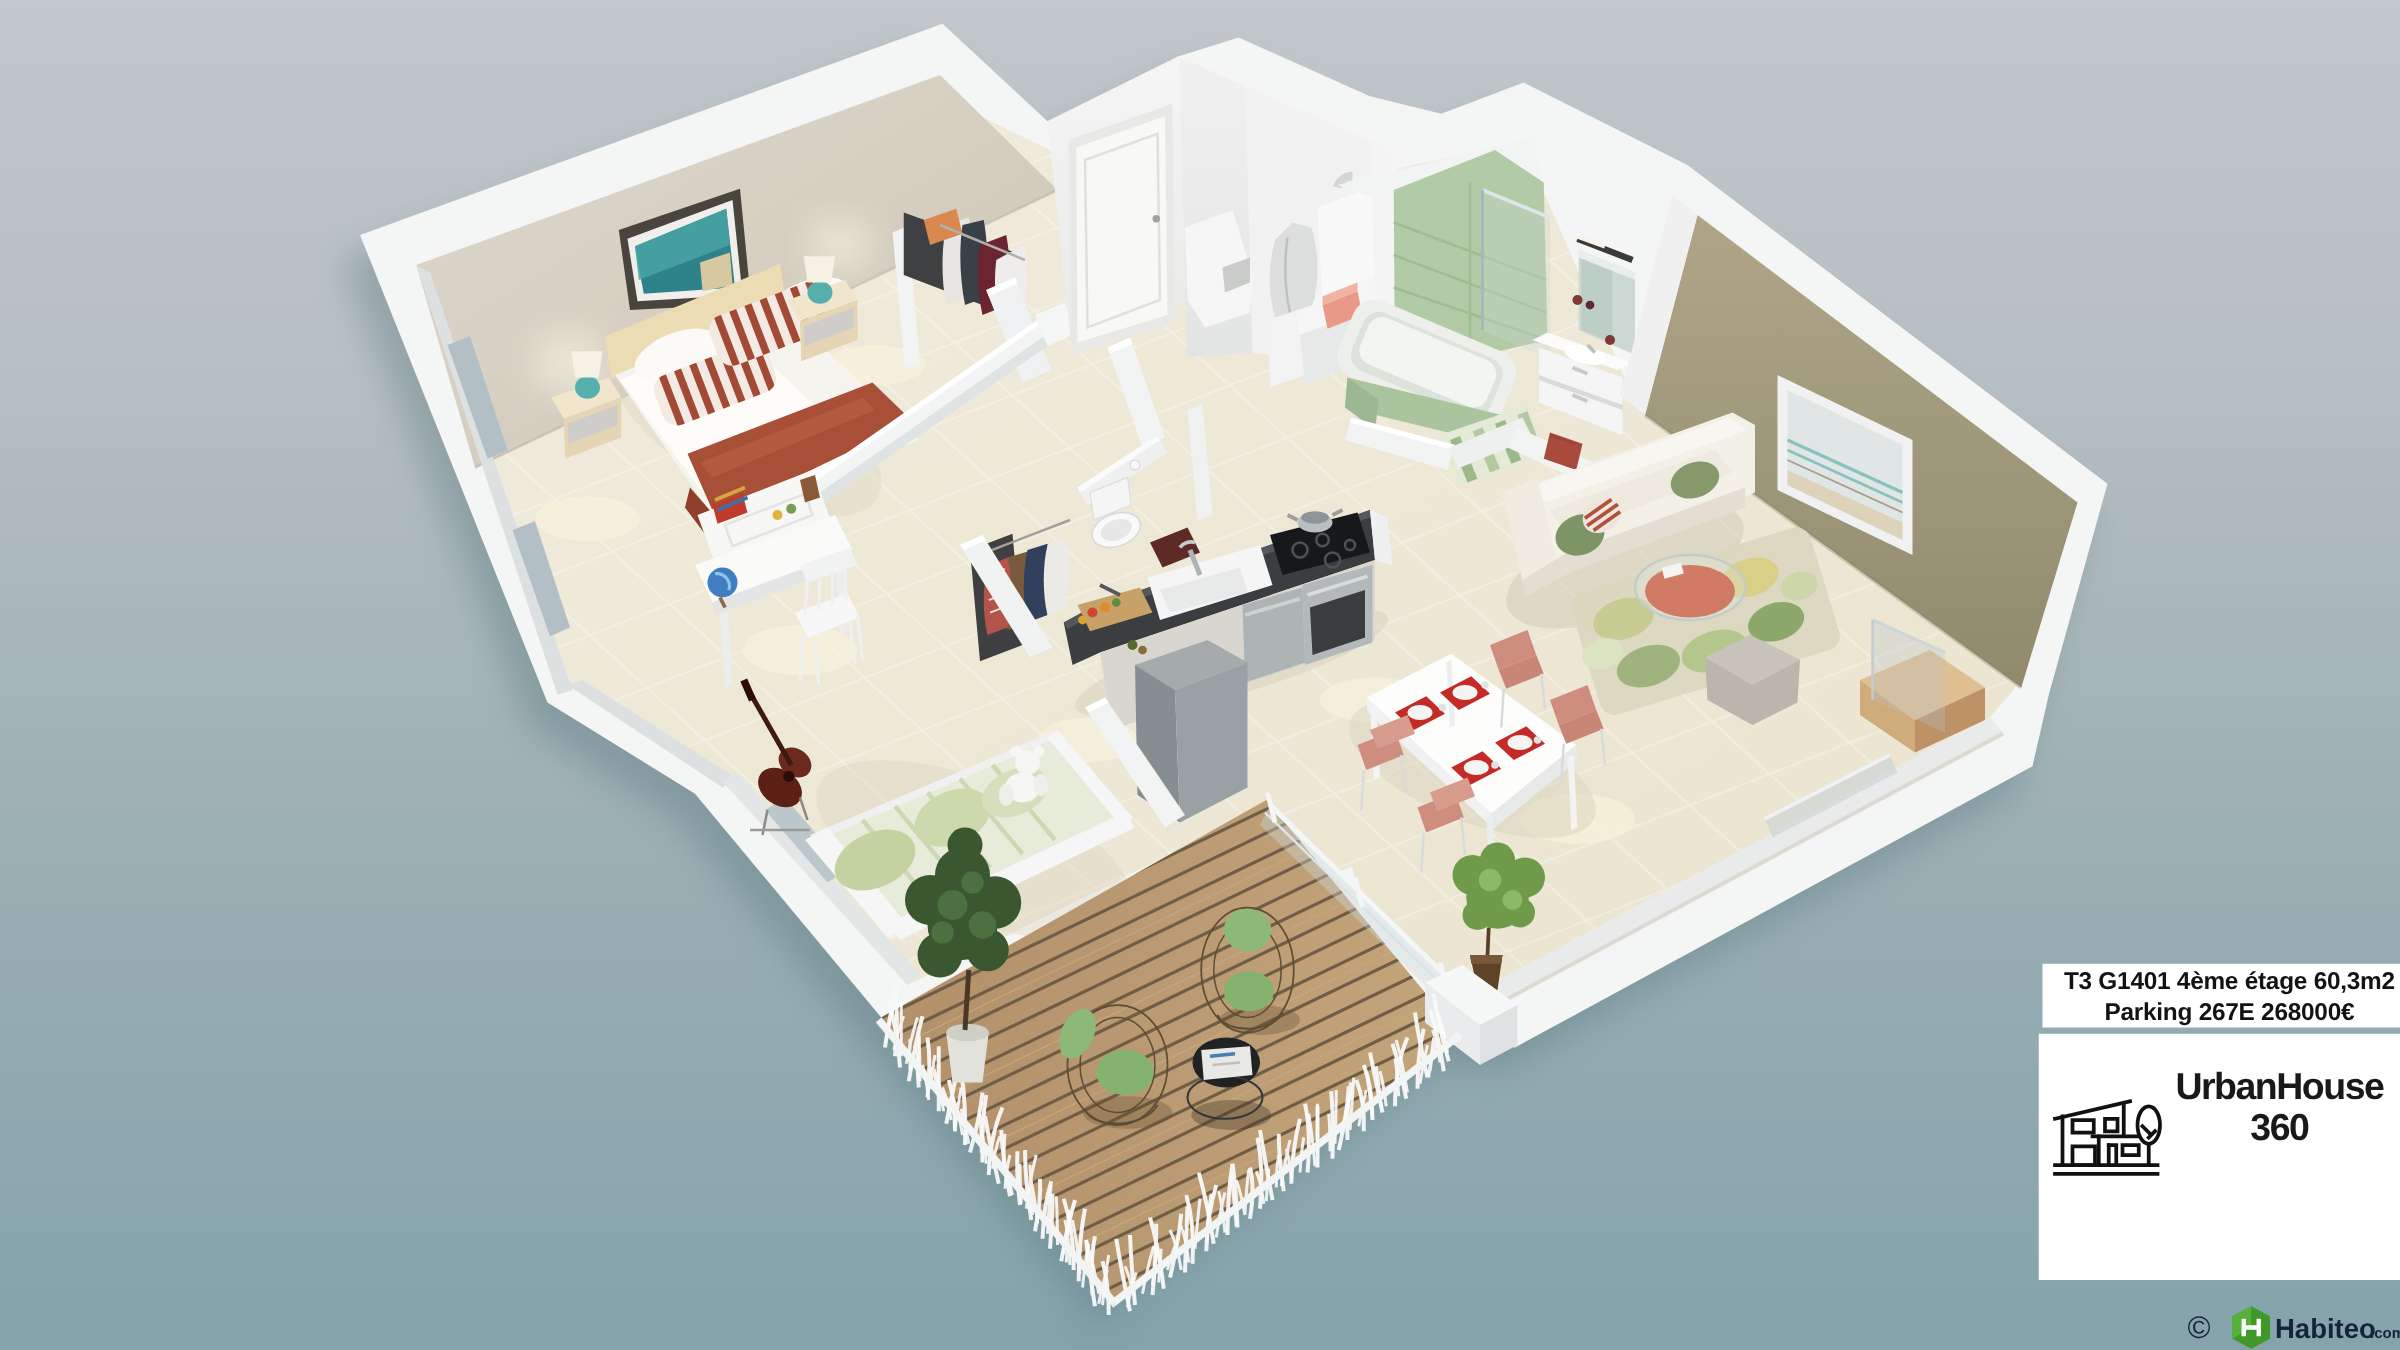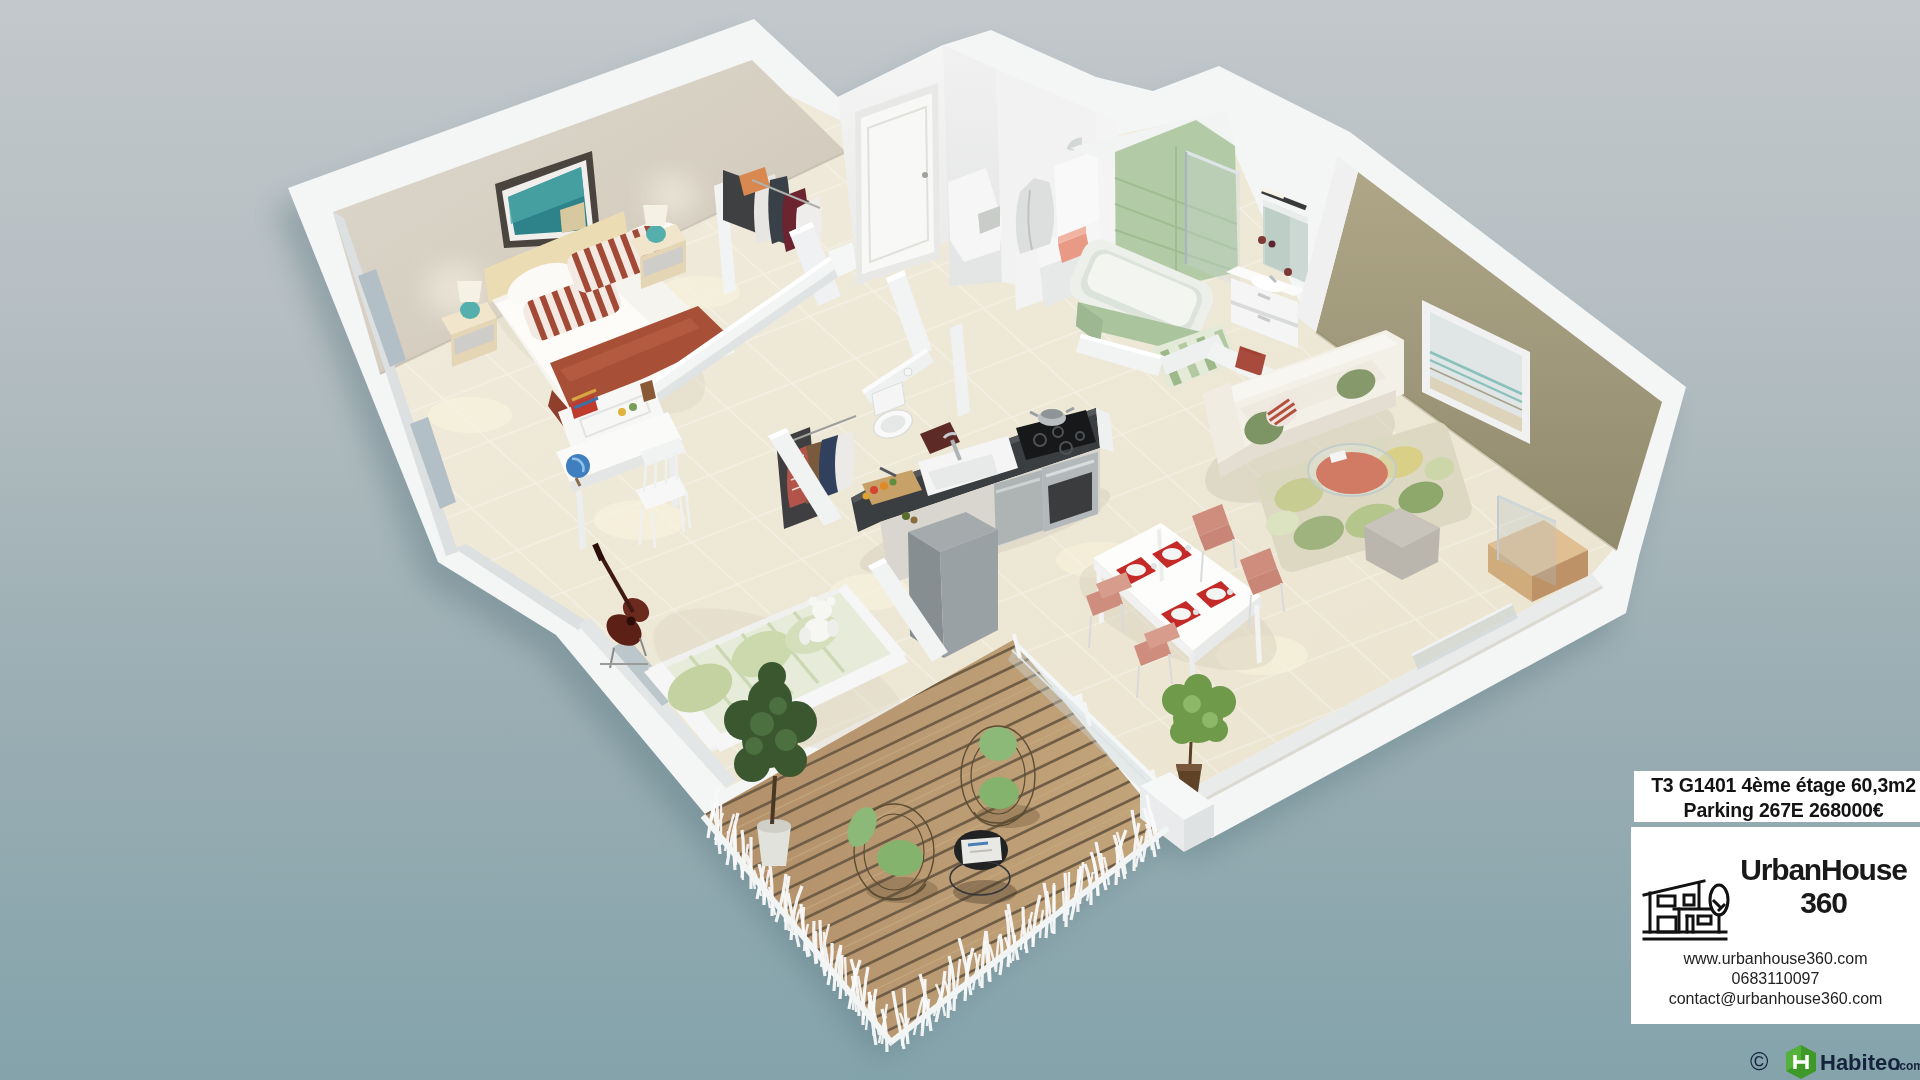--- a/index.html
+++ b/index.html
@@ -785,21 +785,20 @@
 <path d="M56,40 L69,40 L69,48 L56,48 Z"></path>
 <path d="M16,41 L34,41 L34,56 L16,56 Z"></path>
 <path d="M2,56 L84,56"></path>
 <path d="M2,63 L84,63"></path>
 <ellipse cx="77" cy="24" rx="9" ry="15"></ellipse>
 <path d="M77,39 L77,56"></path>
 <path d="M77,30 L72,25 M77,34 L82,29"></path>
 </g>
 </svg>
 <div class="uh-name">UrbanHouse<br>360</div>
-<div class="uh-small">www.urbanhouse360.com<br>0683110097<br>contact@urbanhouse360.com</div>
 </div>
 
 <div class="habiteo"><svg width="172" height="36" viewBox="0 0 172 36">
 <text x="2" y="26" font-size="25" fill="#15233d" font-family="Liberation Sans">©</text>
 <polygon points="38,9 53,1 68,9 68,27 53,35 38,27" fill="#3f9929"></polygon>
 <polygon points="38,9 53,1 53,18 38,27" fill="#54b13a"></polygon>
 <path d="M47,11 L47,25 M59,11 L59,25 M47,18 L59,18" stroke="#fff" stroke-width="3.5" fill="none"></path>
 <text x="72" y="26" font-size="22" font-weight="bold" fill="#15233d" font-family="Liberation Sans">Habiteo</text>
 <text x="148" y="26" font-size="12" font-weight="bold" fill="#15233d" font-family="Liberation Sans">.com</text>
 </svg></div>

